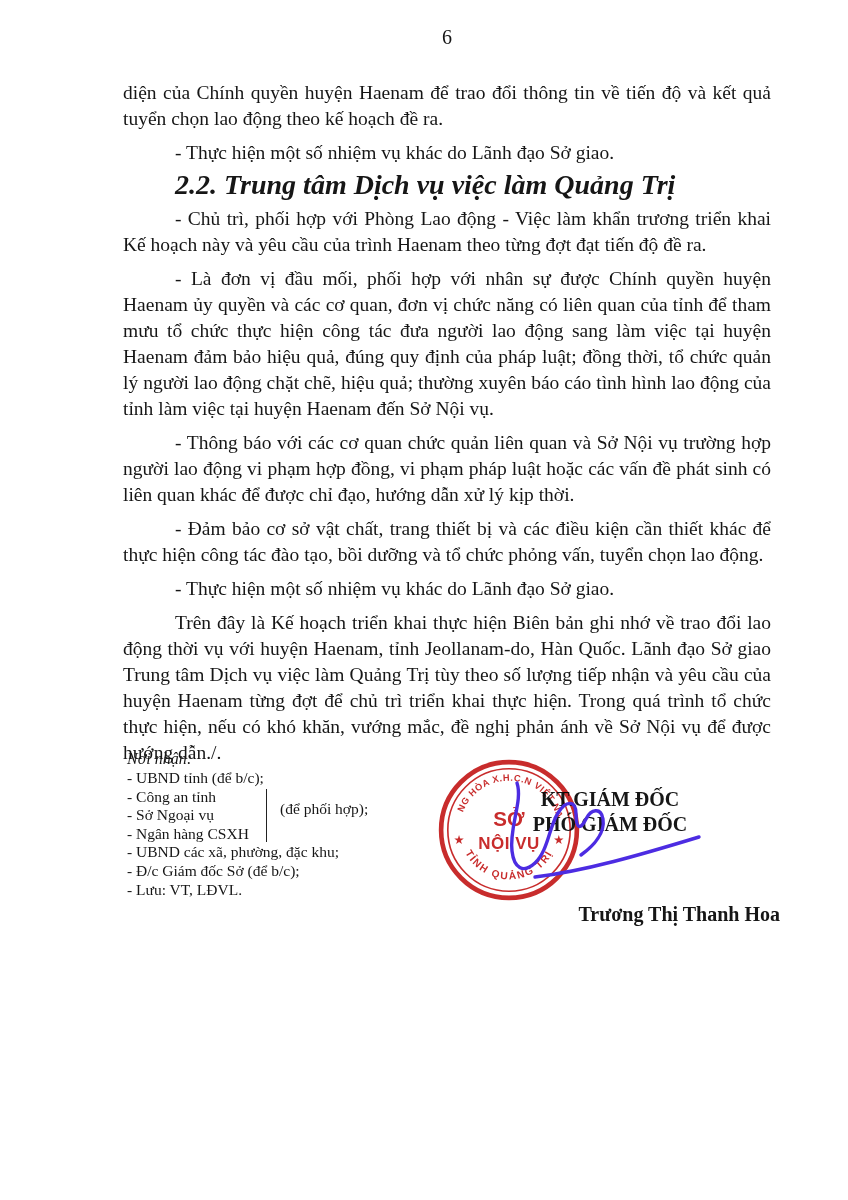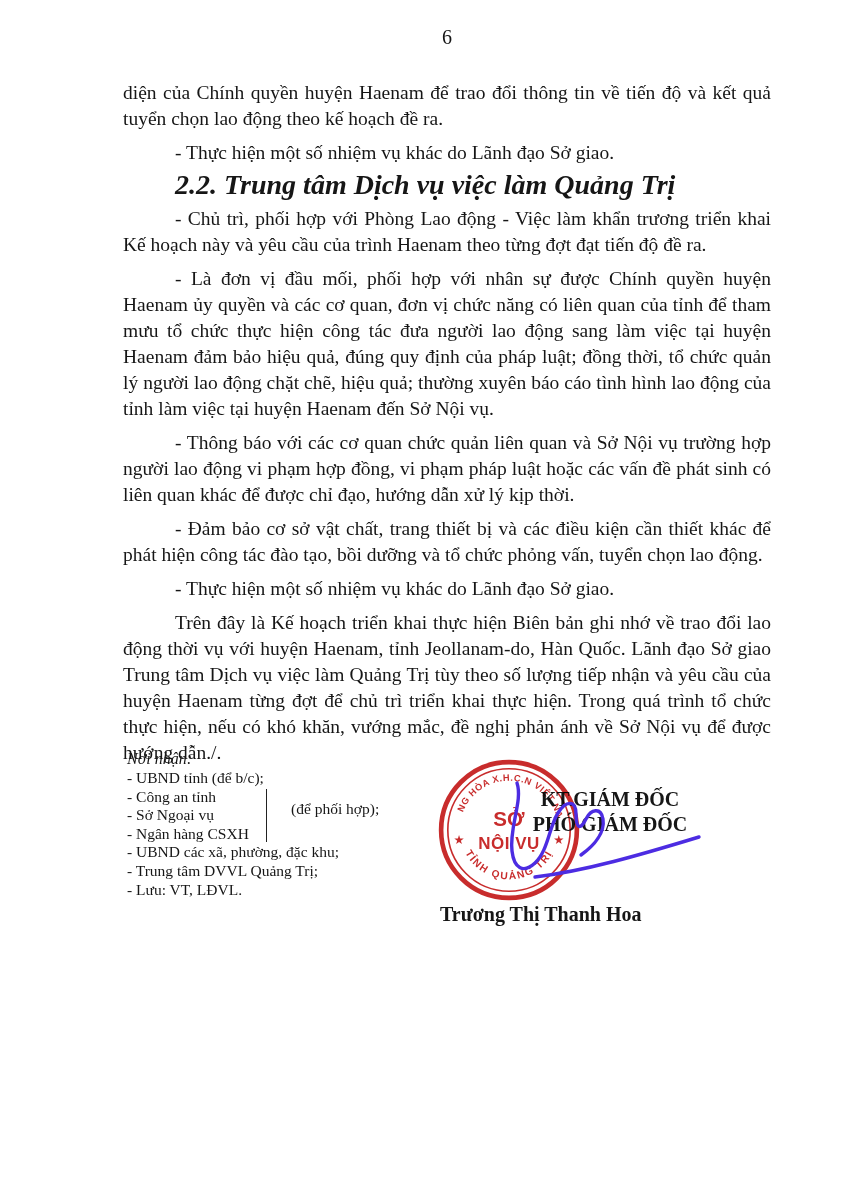--- a/index.html
+++ b/index.html
@@ -36,21 +36,21 @@
   }
   .recipients-label{
     font-weight:normal;font-style:italic;font-size:16px;line-height:21px;
   }
   .recipient-item{line-height:18.6px;white-space:nowrap;}
   .bracket-line{
     position:absolute;left:139px;top:41px;height:53px;
     border-left:1.5px solid #222;
   }
   .group-note{
-    position:absolute;left:164px;top:52px;font-size:15.5px;white-space:nowrap;
+    position:absolute;left:153px;top:52px;font-size:15.5px;white-space:nowrap;
   }
   .sig-title{
     position:absolute;left:440px;top:787px;width:340px;z-index:1;
     text-align:center;font-weight:bold;font-size:20px;line-height:25px;
   }
   .stamp{
     position:absolute;left:437px;top:758px;width:144px;height:144px;z-index:2;
     opacity:.93;mix-blend-mode:multiply;
   }
   .stamp .ring{fill:none;stroke:var(--stamp-red);}
@@ -68,50 +68,50 @@
     font-family:"Liberation Sans","DejaVu Sans",sans-serif;
     font-weight:bold;font-size:16.5px;letter-spacing:.5px;fill:var(--stamp-red);
   }
   .signature{
     position:absolute;left:465px;top:775px;width:250px;height:125px;z-index:3;
   }
   .signature path{fill:none;stroke:var(--sig-blue);stroke-width:3.4;
     stroke-linecap:round;stroke-linejoin:round;}
   .signer-name{
     position:absolute;left:440px;top:903px;width:340px;z-index:1;
-    text-align:left;font-weight:bold;font-size:20px;
+    text-align:right;font-weight:bold;font-size:20px;
   }
 </style>
 </head>
 <body>
 
 <div class="page">
 
   <div class="page-number">6</div>
 
   <div class="content">
     <p class="no-indent">diện của Chính quyền huyện Haenam để trao đổi thông tin về tiến độ và kết quả tuyển chọn lao động theo kế hoạch đề ra.</p>
     <p>- Thực hiện một số nhiệm vụ khác do Lãnh đạo Sở giao.</p>
     <div class="section-heading">2.2. Trung tâm Dịch vụ việc làm Quảng Trị</div>
     <p>- Chủ trì, phối hợp với Phòng Lao động - Việc làm khẩn trương triển khai Kế hoạch này và yêu cầu của trình Haenam theo từng đợt đạt tiến độ đề ra.</p>
     <p>- Là đơn vị đầu mối, phối hợp với nhân sự được Chính quyền huyện Haenam ủy quyền và các cơ quan, đơn vị chức năng có liên quan của tỉnh để tham mưu tổ chức thực hiện công tác đưa người lao động sang làm việc tại huyện Haenam đảm bảo hiệu quả, đúng quy định của pháp luật; đồng thời, tổ chức quản lý người lao động chặt chẽ, hiệu quả; thường xuyên báo cáo tình hình lao động của tỉnh làm việc tại huyện Haenam đến Sở Nội vụ.</p>
     <p>- Thông báo với các cơ quan chức quản liên quan và Sở Nội vụ trường hợp người lao động vi phạm hợp đồng, vi phạm pháp luật hoặc các vấn đề phát sinh có liên quan khác để được chỉ đạo, hướng dẫn xử lý kịp thời.</p>
-    <p>- Đảm bảo cơ sở vật chất, trang thiết bị và các điều kiện cần thiết khác để phát hiện công tác đào tạo, bồi dưỡng và tổ chức phỏng vấn, tuyển chọn lao động.</p>
+    <p>- Đảm bảo cơ sở vật chất, trang thiết bị và các điều kiện cần thiết khác để thực hiện công tác đào tạo, bồi dưỡng và tổ chức phỏng vấn, tuyển chọn lao động.</p>
     <p>- Thực hiện một số nhiệm vụ khác do Lãnh đạo Sở giao.</p>
     <p>Trên đây là Kế hoạch triển khai thực hiện Biên bản ghi nhớ về trao đổi lao động thời vụ với huyện Haenam, tỉnh Jeollanam-do, Hàn Quốc. Lãnh đạo Sở giao Trung tâm Dịch vụ việc làm Quảng Trị tùy theo số lượng tiếp nhận và yêu cầu của huyện Haenam từng đợt để chủ trì triển khai thực hiện. Trong quá trình tổ chức thực hiện, nếu có khó khăn, vướng mắc, đề nghị phản ánh về Sở Nội vụ để được hướng dẫn./.</p>
   </div>
 
   <div class="recipients">
     <div class="recipients-label">Nơi nhận:</div>
     <div class="recipient-item">- UBND tỉnh (để b/c);</div>
     <div class="recipient-item">- Công an tỉnh</div>
     <div class="recipient-item">- Sở Ngoại vụ</div>
     <div class="recipient-item">- Ngân hàng CSXH</div>
     <div class="recipient-item">- UBND các xã, phường, đặc khu;</div>
-    <div class="recipient-item">- Trung tâm DVVL Quảng Trị;</div>
+    <div class="recipient-item">- Đ/c Giám đốc Sở (để b/c);</div>
     <div class="recipient-item">- Lưu: VT, LĐVL.</div>
     <div class="bracket-line"></div>
     <div class="group-note">(để phối hợp);</div>
   </div>
 
   <div class="sig-title">
     <div>KT.GIÁM ĐỐC</div>
     <div>PHÓ GIÁM ĐỐC</div>
   </div>
 

